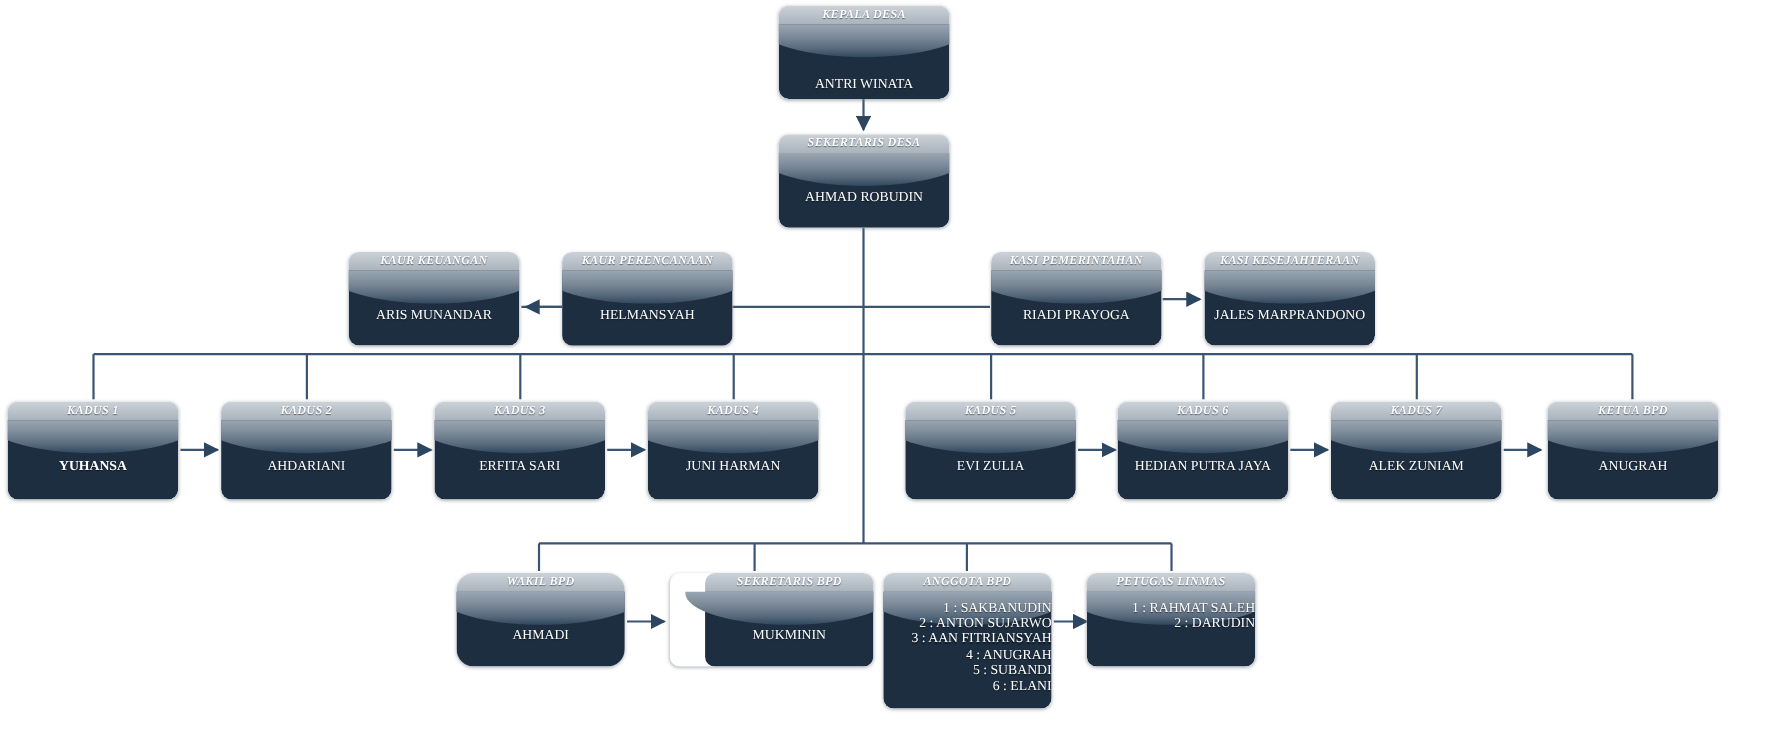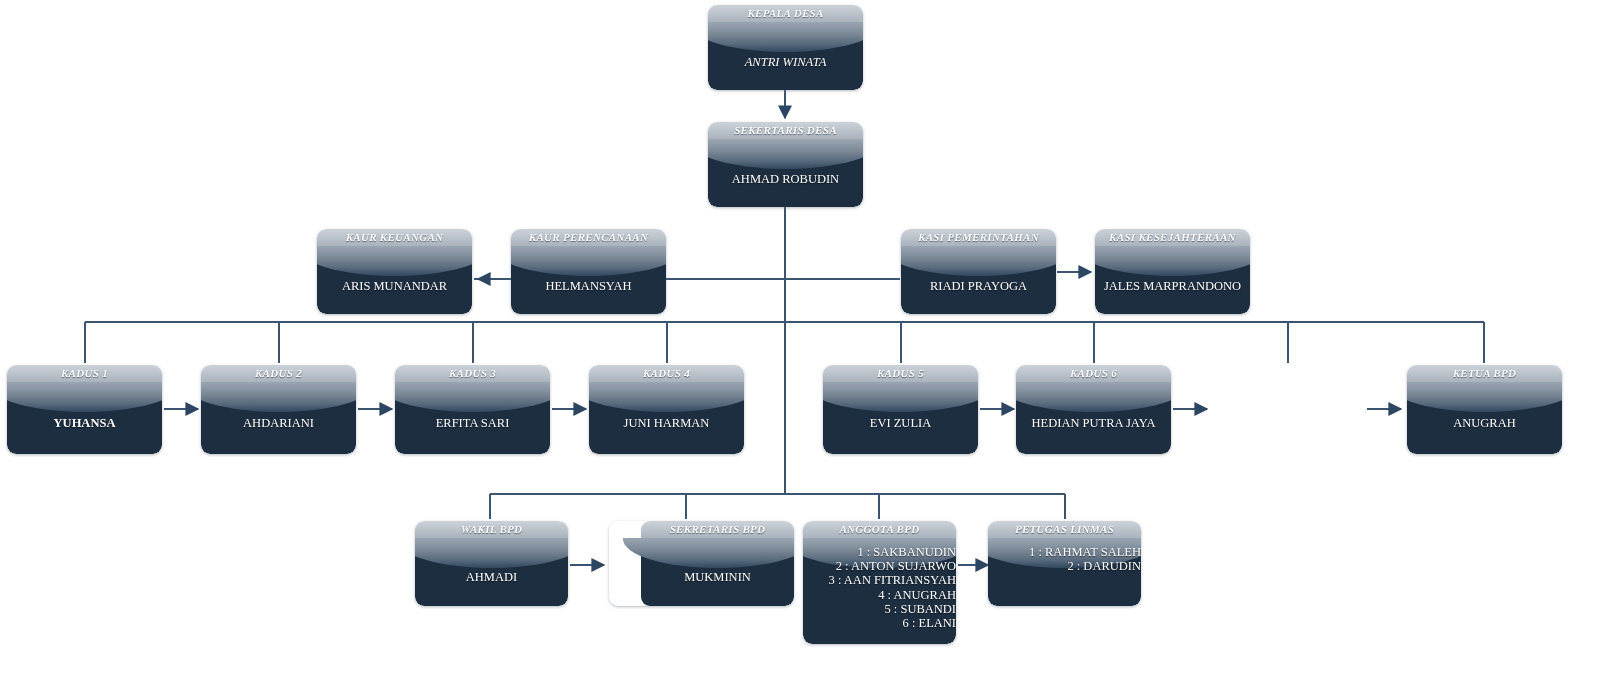--- a/index.html
+++ b/index.html
@@ -133,21 +133,21 @@
       <line x1="1065" y1="494" x2="1065" y2="519"></line>
 
       <line x1="570" y1="565" x2="604" y2="565" marker-end="url(#arrowR)"></line>
       <line x1="958" y1="565" x2="988" y2="565" marker-end="url(#arrowR)"></line>
     </g>
   </svg>
 
   <div class="node" style="left:708px; top:5px; width:155px; height:85px;">
     <div class="hdr">KEPALA DESA</div>
     <div class="body" style="height:68px;">
-      <div class="txt" style="padding-top:33px;font-style:italic;">ANTRI WINATA</div>
+      <div class="txt" style="padding-top:47px;">ANTRI WINATA</div>
     </div>
   </div>
 
   <div class="node" style="left:708px; top:122px; width:155px; height:85px;">
     <div class="hdr">SEKERTARIS DESA</div>
     <div class="body" style="height:68px;">
       <div class="txt" style="padding-top:33px;">AHMAD ROBUDIN</div>
     </div>
   </div>
 
@@ -214,29 +214,35 @@
     </div>
   </div>
 
   <div class="node" style="left:1016px; top:365px; width:155px; height:89px;">
     <div class="hdr">KADUS 6</div>
     <div class="body" style="height:72px;">
       <div class="txt" style="padding-top:34px;">HEDIAN PUTRA JAYA</div>
     </div>
   </div>
 
+  <div class="node" style="left:1210px; top:365px; width:155px; height:89px;">
+    <div class="hdr">KADUS 7</div>
+    <div class="body" style="height:72px;">
+      <div class="txt" style="padding-top:34px;">ALEK ZUNIAM</div>
+    </div>
+  </div>
 
   <div class="node" style="left:1407px; top:365px; width:155px; height:89px;">
     <div class="hdr">KETUA BPD</div>
     <div class="body" style="height:72px;">
       <div class="txt" style="padding-top:34px;">ANUGRAH</div>
     </div>
   </div>
 
-  <div class="node" style="left:415px; top:521px; width:153px; height:85px;">
+  <div class="node" style="left:415px; top:521px; width:153px; height:85px;border-radius:16px;">
     <div class="hdr">WAKIL BPD</div>
     <div class="body" style="height:68px;">
       <div class="txt" style="padding-top:32px;">AHMADI</div>
     </div>
   </div>
 
   <div class="node" style="left:609px; top:521px; width:153px; height:85px;padding-left:32px;">
     <div class="hdr">SEKRETARIS BPD</div>
     <div class="body" style="height:68px;">
       <div class="txt" style="padding-top:32px;">MUKMININ</div>

